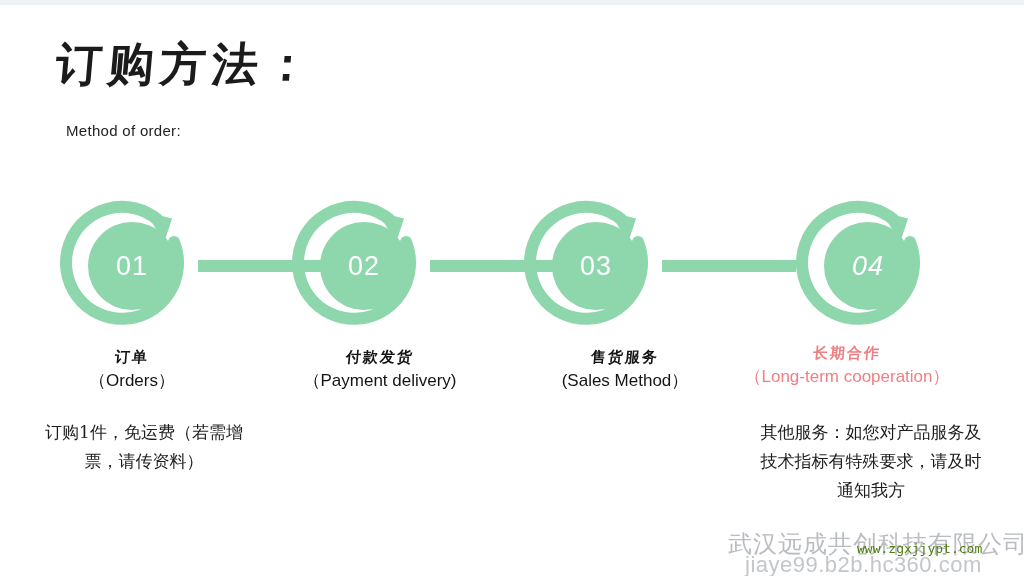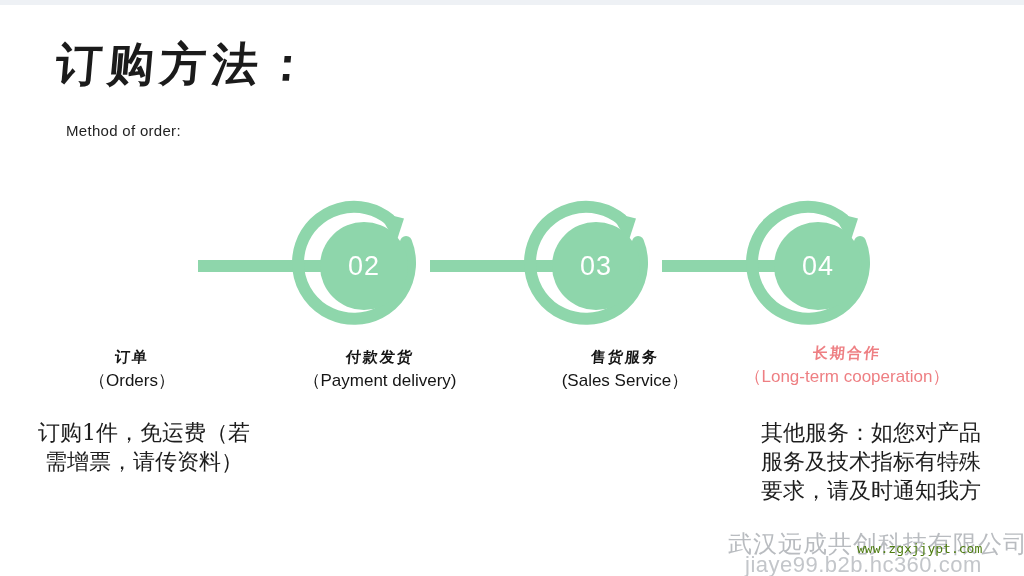--- a/index.html
+++ b/index.html
@@ -108,21 +108,21 @@
     margin-top: 3px;
     white-space: nowrap;
   }
   .caption.accent .cn { color: #ee7f83; }
   .caption.accent .en { color: #ee7f83; }
 
   
   .body-text {
     position: absolute;
     font-family: "DejaVu Serif", serif;
-    font-size: 22px;
+    font-size: 17px;
     line-height: 29px;
     color: #1d1d1d;
     text-align: center;
   }
 
   
   .wm-company {
     position: absolute;
     left: 728px;
     top: 528px;
@@ -160,40 +160,48 @@
 
   <div class="title-cn">订购方法：</div>
   <div class="title-en">Method of order:</div>
 
   <div class="flow">
 
     <div class="connector" style="left:198px; width:134px;"></div>
     <div class="connector" style="left:430px; width:134px;"></div>
     <div class="connector" style="left:662px; width:134px;"></div>
 
+    <div class="node" style="left:62px;">
+      <svg width="140" height="140" viewBox="0 0 140 140">
+        <path d="M 95.5 23.5 A 56 56 0 1 0 112 46" fill="none" stroke="#8ed6ab" stroke-width="12" stroke-linecap="round"></path>
+        <path d="M 84 16 L 110 22.5 L 102 47 Z" fill="#8ed6ab"></path>
+        <circle cx="70" cy="70" r="44" fill="#8ed6ab"></circle>
+      </svg>
+      <div class="node-num">01</div>
+    </div>
 
     <div class="node" style="left:294px;">
       <svg width="140" height="140" viewBox="0 0 140 140">
         <path d="M 95.5 23.5 A 56 56 0 1 0 112 46" fill="none" stroke="#8ed6ab" stroke-width="12" stroke-linecap="round"></path>
         <path d="M 84 16 L 110 22.5 L 102 47 Z" fill="#8ed6ab"></path>
         <circle cx="70" cy="70" r="44" fill="#8ed6ab"></circle>
       </svg>
       <div class="node-num">02</div>
     </div>
 
     <div class="node" style="left:526px;">
       <svg width="140" height="140" viewBox="0 0 140 140">
         <path d="M 95.5 23.5 A 56 56 0 1 0 112 46" fill="none" stroke="#8ed6ab" stroke-width="12" stroke-linecap="round"></path>
         <path d="M 84 16 L 110 22.5 L 102 47 Z" fill="#8ed6ab"></path>
         <circle cx="70" cy="70" r="44" fill="#8ed6ab"></circle>
       </svg>
       <div class="node-num">03</div>
     </div>
 
-    <div class="node" style="left:748px;">
+    <div class="node" style="left:798px;font-style:italic;">
       <svg width="140" height="140" viewBox="0 0 140 140">
         <path d="M 95.5 23.5 A 56 56 0 1 0 112 46" fill="none" stroke="#8ed6ab" stroke-width="12" stroke-linecap="round"></path>
         <path d="M 84 16 L 110 22.5 L 102 47 Z" fill="#8ed6ab"></path>
         <circle cx="70" cy="70" r="44" fill="#8ed6ab"></circle>
       </svg>
       <div class="node-num">04</div>
     </div>
 
   </div>
 
@@ -202,21 +210,21 @@
     <div class="en">（Orders）</div>
   </div>
 
   <div class="caption" style="left:245px; top:348px;">
     <div class="cn">付款发货</div>
     <div class="en">（Payment delivery)</div>
   </div>
 
   <div class="caption" style="left:490px; top:348px;">
     <div class="cn">售货服务</div>
-    <div class="en">(Sales Service）</div>
+    <div class="en">(Sales Method）</div>
   </div>
 
   <div class="caption accent" style="left:712px; top:344px;">
     <div class="cn">长期合作</div>
     <div class="en">（Long-term cooperation）</div>
   </div>
 
   <div class="body-text" style="left:36px; top:418px; width:216px;">订购1件，免运费（若需增票，请传资料）</div>
 
 

